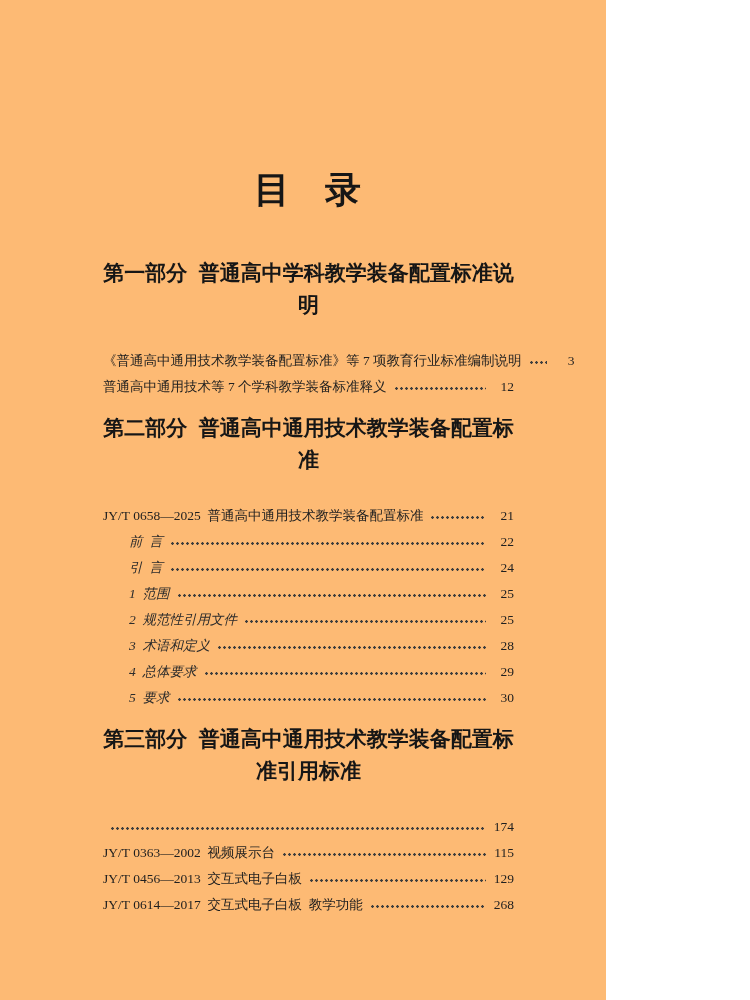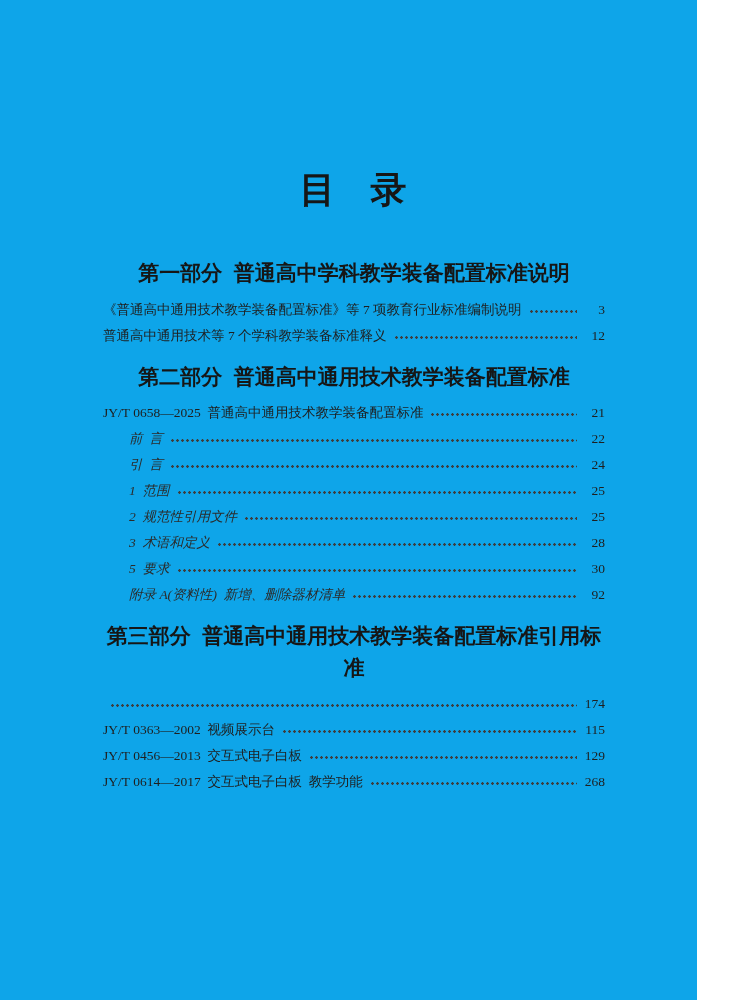--- a/index.html
+++ b/index.html
@@ -2,23 +2,23 @@
 <html><head>
 <meta charset="utf-8">
 <style>
   html, body {
     margin: 0;
     padding: 0;
     background: #ffffff;
   }
   .page {
     position: relative;
-    width: 697px;
+    width: 606px;
     height: 1000px;
-    background: #0ea5e9;
+    background: #fdba74;
     box-sizing: border-box;
     padding: 170px 92px 0 103px;
     font-family: "Liberation Serif", "DejaVu Serif", serif;
     color: #1f1f1f;
     overflow: hidden;
   }
   .doc-title {
     margin: 0 0 46px 0;
     text-align: center;
     font-size: 36px;
@@ -30,21 +30,21 @@
   .section-heading {
     margin: 12px 0 0 0;
     text-align: center;
     font-size: 21px;
     font-weight: bold;
     line-height: 1.5;
     font-family: "Liberation Sans", "DejaVu Sans", sans-serif;
     color: #161616;
   }
   .entries {
-    margin-top: 8px;
+    margin-top: 28px;
   }
   .toc-row {
     display: flex;
     align-items: stretch;
     height: 26px;
     font-size: 13.5px;
     line-height: 26px;
   }
   .toc-row.indent {
     padding-left: 26px;
@@ -117,28 +117,28 @@
           <span class="toc-label">2&nbsp;&nbsp;规范性引用文件</span>
           <span class="leader"></span>
           <span class="toc-page">25</span>
         </div>
         <div class="toc-row indent kai">
           <span class="toc-label">3&nbsp;&nbsp;术语和定义</span>
           <span class="leader"></span>
           <span class="toc-page">28</span>
         </div>
         <div class="toc-row indent kai">
+          <span class="toc-label">4&nbsp;&nbsp;总体要求</span>
+          <span class="leader"></span>
+          <span class="toc-page">29</span>
+        </div>
+        <div class="toc-row indent kai">
           <span class="toc-label">5&nbsp;&nbsp;要求</span>
           <span class="leader"></span>
           <span class="toc-page">30</span>
-        </div>
-        <div class="toc-row indent kai">
-          <span class="toc-label">附录 A(资料性)&nbsp;&nbsp;新增、删除器材清单</span>
-          <span class="leader"></span>
-          <span class="toc-page">92</span>
         </div>
       </div>
       <div class="section-heading">第三部分&nbsp;&nbsp;普通高中通用技术教学装备配置标准引用标准</div>
       <div class="entries">
         <div class="toc-row">
           <span class="leader"></span>
           <span class="toc-page">174</span>
         </div>
         <div class="toc-row">
           <span class="toc-label">JY/T 0363—2002&nbsp;&nbsp;视频展示台</span>

